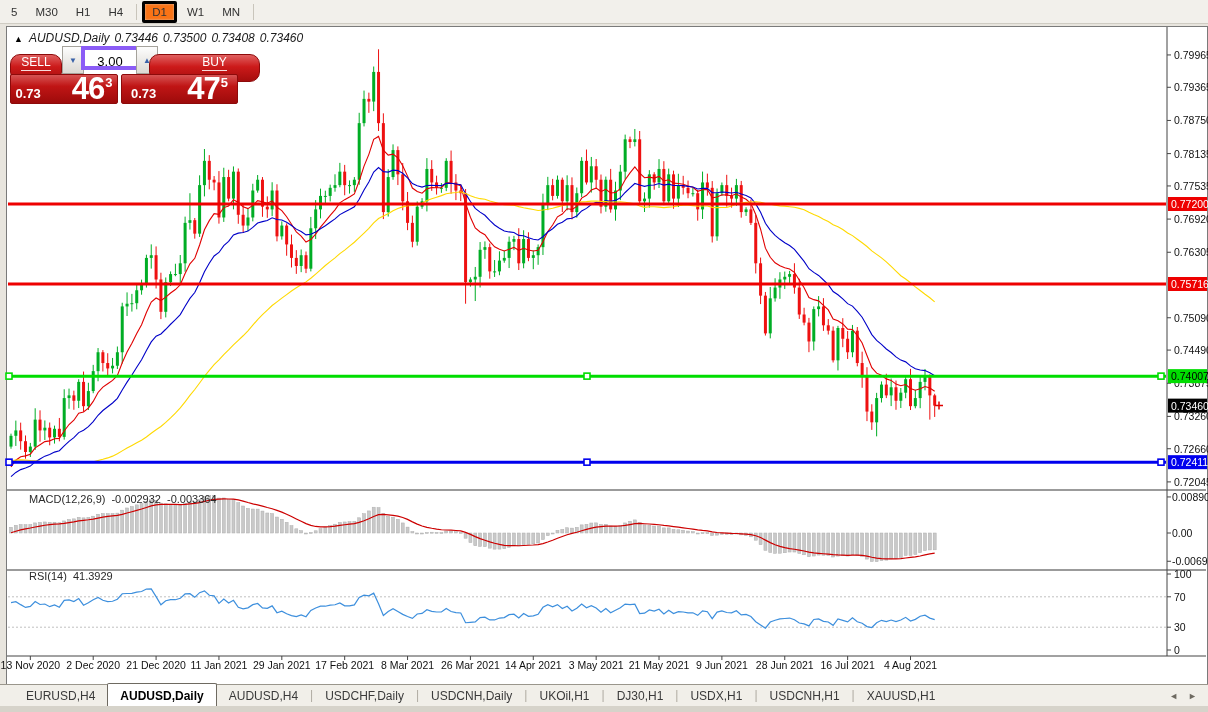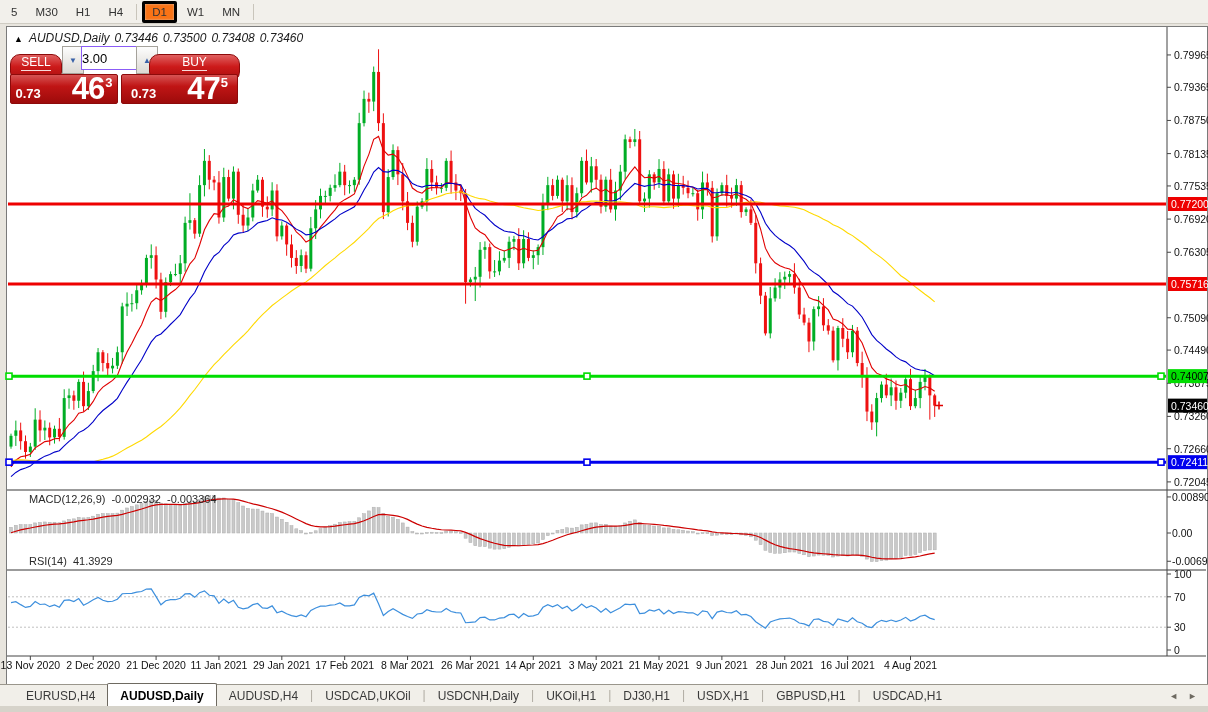--- a/index.html
+++ b/index.html
@@ -21,22 +21,22 @@
   #chart-header span{margin-right:5px;}
   
   #trade{position:absolute;left:10px;top:46px;width:228px;height:58px;z-index:5;font-family:"Liberation Sans",sans-serif;}
   .tbtn{position:absolute;top:8px;height:26px;background:linear-gradient(#e06060,#cc1a1a 45%,#a50d0d);
     border:1px solid #8d0a0a;border-radius:10px;color:#fff;font-size:12px;display:flex;
     align-items:flex-start;justify-content:center;cursor:pointer;}
   .tbtn span{border-bottom:1px solid rgba(255,255,255,.85);padding-bottom:1px;}
   #spin-down,#spin-up{position:absolute;top:0;width:20px;height:26px;background:linear-gradient(#fdfdfd,#dcd9d3);
     border:1px solid #a5a29b;color:#3a62a8;font-size:8px;display:flex;align-items:center;justify-content:center;cursor:pointer;}
   #spin-down{left:52px;}#spin-up{left:126px;}
-  #vol-field{position:absolute;left:71px;top:0;width:64px;height:24px;background:#fff;border:1px solid #8b5cf6;
-    font-size:13px;color:#000;text-align:left;line-height:24px;padding-right:6px;box-sizing:border-box;}
+  #vol-field{position:absolute;left:71px;top:0;width:64px;height:24px;background:#fff;border:4px solid #8b5cf6;
+    font-size:13px;color:#000;text-align:center;line-height:24px;padding-right:6px;box-sizing:border-box;}
   .pricebox{position:absolute;top:28px;height:30px;background:linear-gradient(#d75454,#c01515 40%,#9d0b0b);
     border:1px solid #8d0a0a;border-radius:2px;color:#fff;display:flex;align-items:flex-end;justify-content:center;padding-bottom:1px;box-sizing:border-box;}
   .pb-small{font-size:13px;font-weight:bold;margin-right:1px;line-height:17px;}
   .pb-big{font-size:31px;font-weight:bold;line-height:26px;letter-spacing:-1px;margin-left:30px;}
   .pb-sup{font-size:13px;font-weight:bold;align-self:flex-start;margin-top:0px;margin-left:1px;}
   
   .indlabel{position:absolute;z-index:5;font-size:11px;color:#2a2a2a;padding-left:16px;}
   .indlabel span{margin-right:6px;}
   
   #tabstrip{position:absolute;left:0;top:684px;width:1208px;height:22px;background:#f1efe9;
@@ -579,59 +579,59 @@
   <div class="tbtn" style="left:0;width:50px;">
       <span>SELL</span>
     </div>
   <div id="spin-down">
       <span>▼</span>
     </div>
   <div id="vol-field">3.00</div>
   <div id="spin-up">
       <span>▲</span>
     </div>
-  <div class="tbtn" style="left:139px;width:89px;">
+  <div class="tbtn" style="left:139px;width:89px;padding-left:20px;">
       <span>BUY</span>
     </div>
   <div class="pricebox" style="left:0;width:108px;">
     <span class="pb-small">0.73</span>
     <span class="pb-big">46</span>
     <span class="pb-sup">3</span>
   </div>
   <div class="pricebox" style="left:111px;width:117px;">
     <span class="pb-small">0.73</span>
     <span class="pb-big">47</span>
     <span class="pb-sup">5</span>
   </div>
 </div>
 
 <div class="indlabel" style="left:13px;top:493px;">
   <span>MACD(12,26,9)</span><span>-0.002932</span><span>-0.003364</span>
 </div>
-<div class="indlabel" style="left:13px;top:555px;">
+<div class="indlabel" style="left:13px;top:570px;">
   <span>RSI(14)</span><span>41.3929</span>
 </div>
 
 <div id="tabstrip">
     <div style="width:14px"></div>
     <span class="tab">EURUSD,H4</span>
     <span class="tab active">AUDUSD,Daily</span>
     <span class="tab">AUDUSD,H4</span>
     <span class="tabdiv">|</span>
-    <span class="tab">USDCAD,UKOil</span>
+    <span class="tab">USDCHF,Daily</span>
     <span class="tabdiv">|</span>
     <span class="tab">USDCNH,Daily</span>
     <span class="tabdiv">|</span>
     <span class="tab">UKOil,H1</span>
     <span class="tabdiv">|</span>
     <span class="tab">DJ30,H1</span>
     <span class="tabdiv">|</span>
     <span class="tab">USDX,H1</span>
     <span class="tabdiv">|</span>
-    <span class="tab">GBPUSD,H1</span>
+    <span class="tab">USDCNH,H1</span>
     <span class="tabdiv">|</span>
-    <span class="tab">USDCAD,H1</span>
+    <span class="tab">XAUUSD,H1</span>
     <div id="tab-scroll">
       <span>◄</span>
       <span>►</span>
     </div>
   </div>
 <div id="footer"></div>
 
 </body></html>

